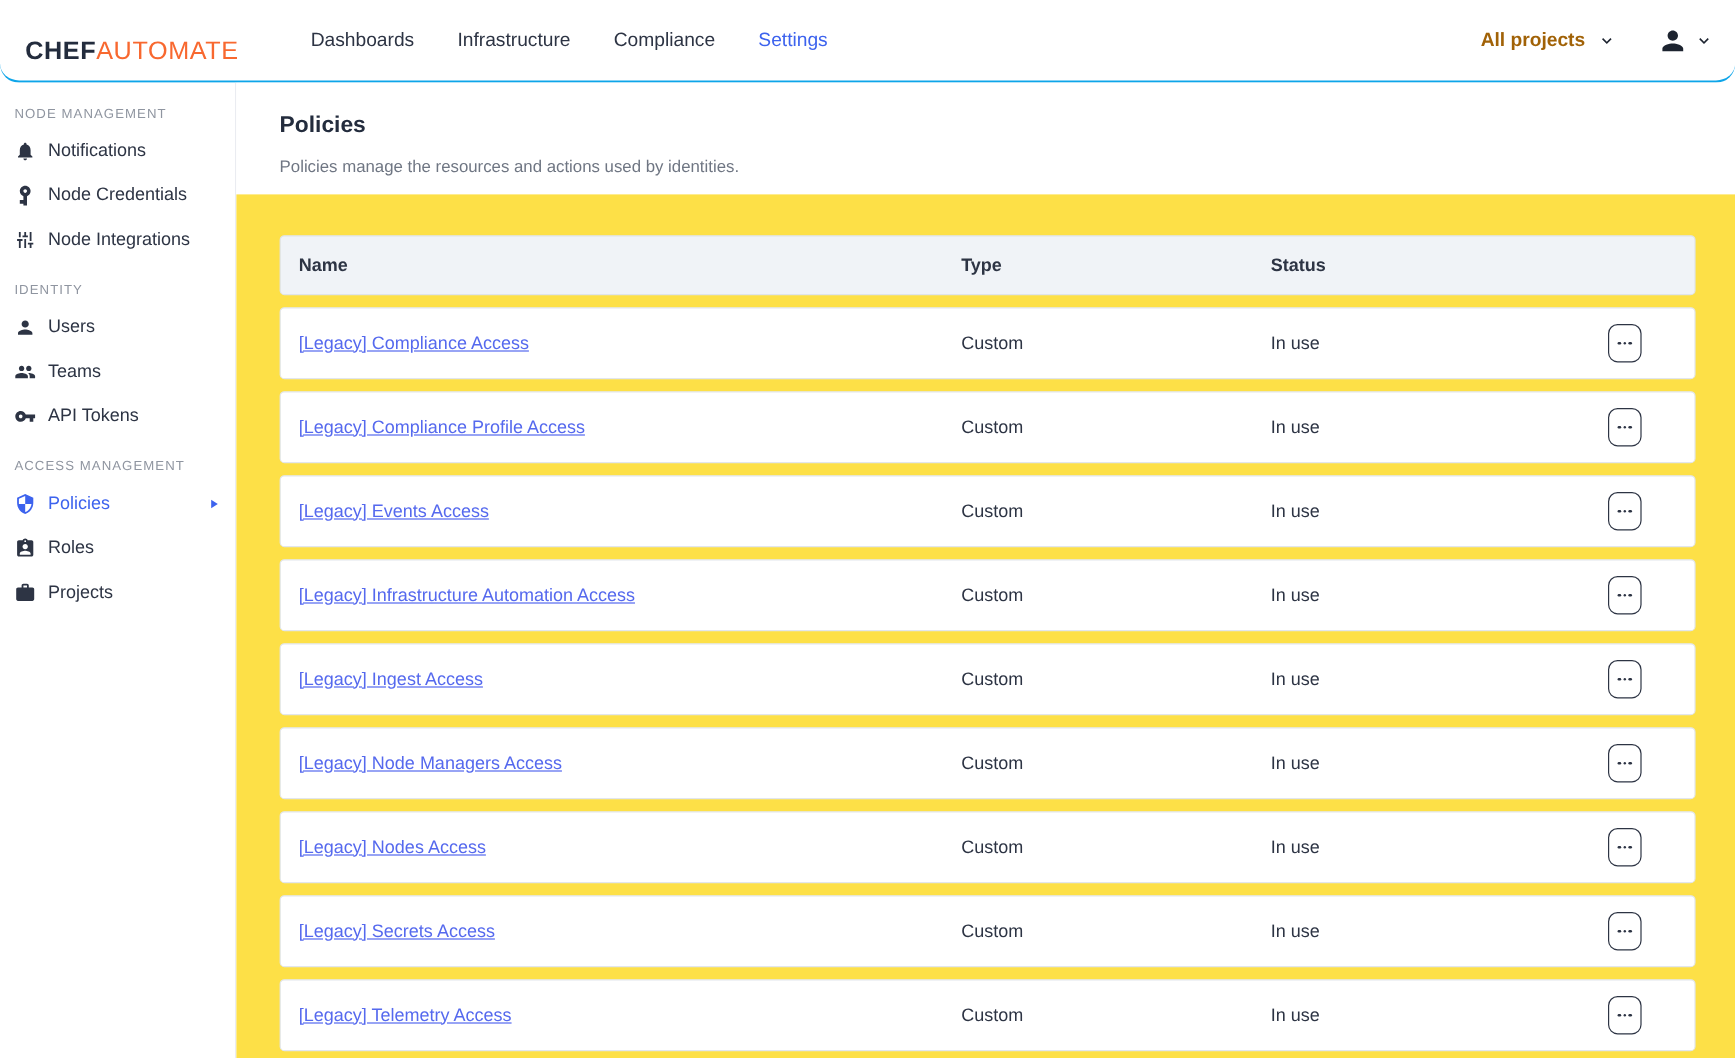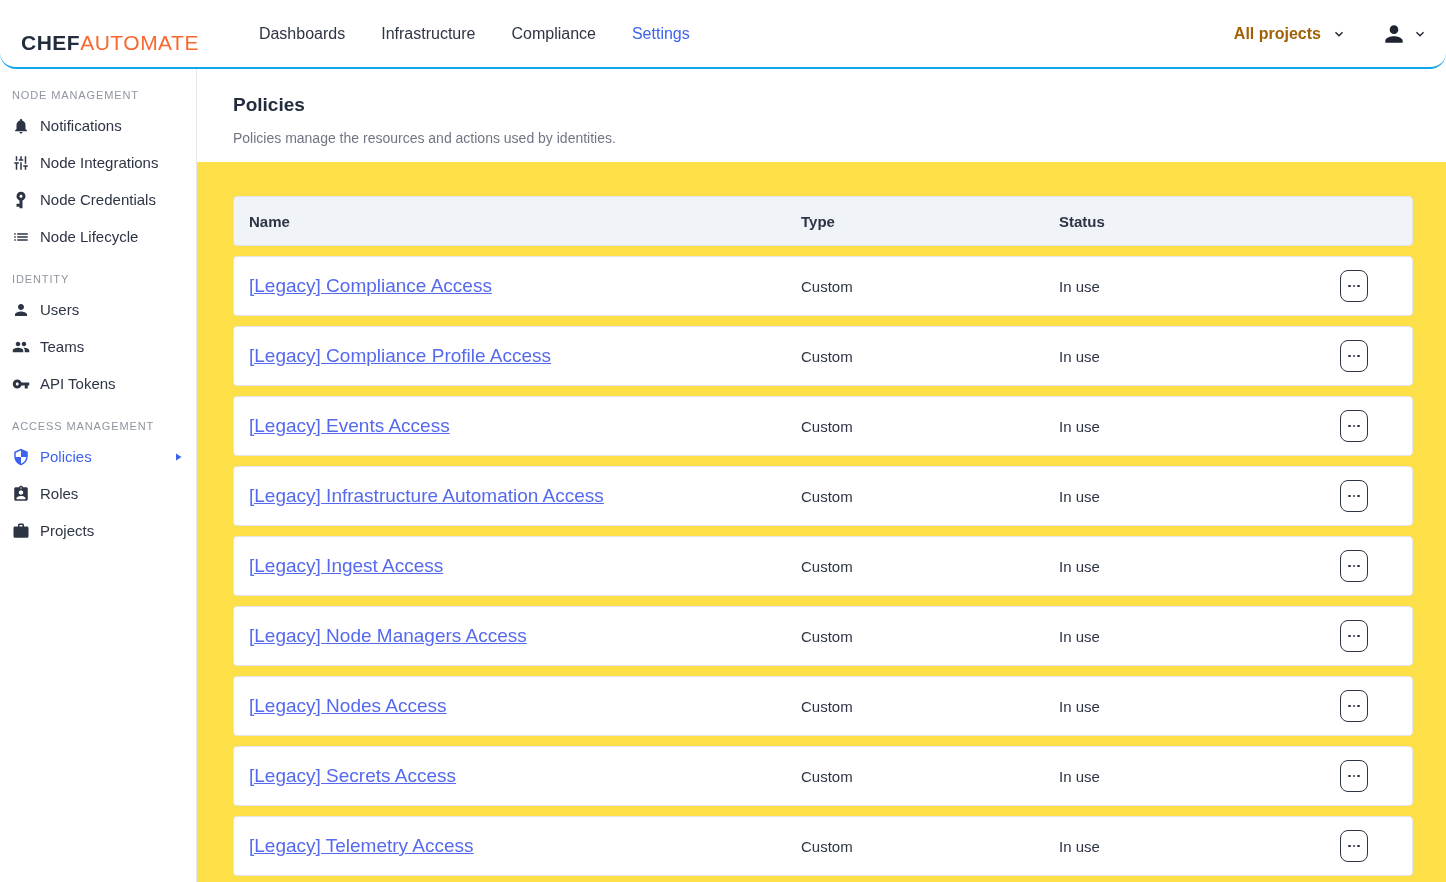--- a/index.html
+++ b/index.html
@@ -114,21 +114,21 @@
     height: 60px;
     margin-top: 10px;
     background: #ffffff;
     border: 1px solid #e2e6ec;
     border-radius: 4px;
     font-size: 15px;
   }
   .cell-name a {
     color: #5569ee;
     text-decoration: underline;
-    font-size: 19px;
+    font-size: 15px;
   }
   .cell-actions { display: flex; justify-content: center; padding-right: 14px; }
   .more-btn {
     width: 28px; height: 32px;
     border: 1.5px solid #2d3444;
     border-radius: 8px;
     background: #fff;
     display: flex; align-items: center; justify-content: center;
     cursor: pointer;
   }
@@ -188,49 +188,40 @@
               </svg>
             </span>
     <span class="side-label">Notifications</span>
 
   </div>
 
   <div class="side-item">
     <span class="icon">
               <svg viewBox="0 0 24 24">
                 <g transform="rotate(90 12 12)">
+                  <path d="M12.65 10C11.83 7.67 9.61 6 7 6c-3.31 0-6 2.69-6 6s2.69 6 6 6c2.61 0 4.83-1.67 5.65-4H17v4h4v-4h2v-4H12.65zM7 14c-1.1 0-2-.9-2-2s.9-2 2-2 2 .9 2 2-.9 2-2 2z"></path>
+                </g>
+              </svg>
+            </span>
+    <span class="side-label">Node Credentials</span>
+
+  </div>
+
+  <div class="side-item">
+    <span class="icon">
+              <svg viewBox="0 0 24 24">
+                <g transform="rotate(90 12 12)">
                   <path d="M3 17v2h6v-2H3zM3 5v2h10V5H3zm10 16v-2h8v-2h-8v-2h-2v6h2zM7 9v2H3v2h4v2h2V9H7zm14 4v-2H11v2h10zm-6-4h2V7h4V5h-4V3h-2v6z"></path>
                 </g>
               </svg>
             </span>
     <span class="side-label">Node Integrations</span>
 
   </div>
 
-  <div class="side-item">
-    <span class="icon">
-              <svg viewBox="0 0 24 24">
-                <g transform="rotate(90 12 12)">
-                  <path d="M12.65 10C11.83 7.67 9.61 6 7 6c-3.31 0-6 2.69-6 6s2.69 6 6 6c2.61 0 4.83-1.67 5.65-4H17v4h4v-4h2v-4H12.65zM7 14c-1.1 0-2-.9-2-2s.9-2 2-2 2 .9 2 2-.9 2-2 2z"></path>
-                </g>
-              </svg>
-            </span>
-    <span class="side-label">Node Credentials</span>
-
-  </div>
-
-  <div class="side-item">
-    <span class="icon">
-              <svg viewBox="0 0 24 24">
-                <path d="M3 13h2v-2H3v2zm0 4h2v-2H3v2zm0-8h2V7H3v2zm4 4h14v-2H7v2zm0 4h14v-2H7v2zM7 7v2h14V7H7z"></path>
-              </svg>
-            </span>
-    <span class="side-label">Node Lifecycle</span>
-
-  </div>
 </div>
   </div>
 
   <div class="side-section">
     <div class="side-section-title">IDENTITY</div>
     <div class="side-list">
   <div class="side-item">
     <span class="icon">
               <svg viewBox="0 0 24 24">
                 <path d="M12 12c2.21 0 4-1.79 4-4s-1.79-4-4-4-4 1.79-4 4 1.79 4 4 4zm0 2c-2.67 0-8 1.34-8 4v2h16v-2c0-2.66-5.33-4-8-4z"></path>

